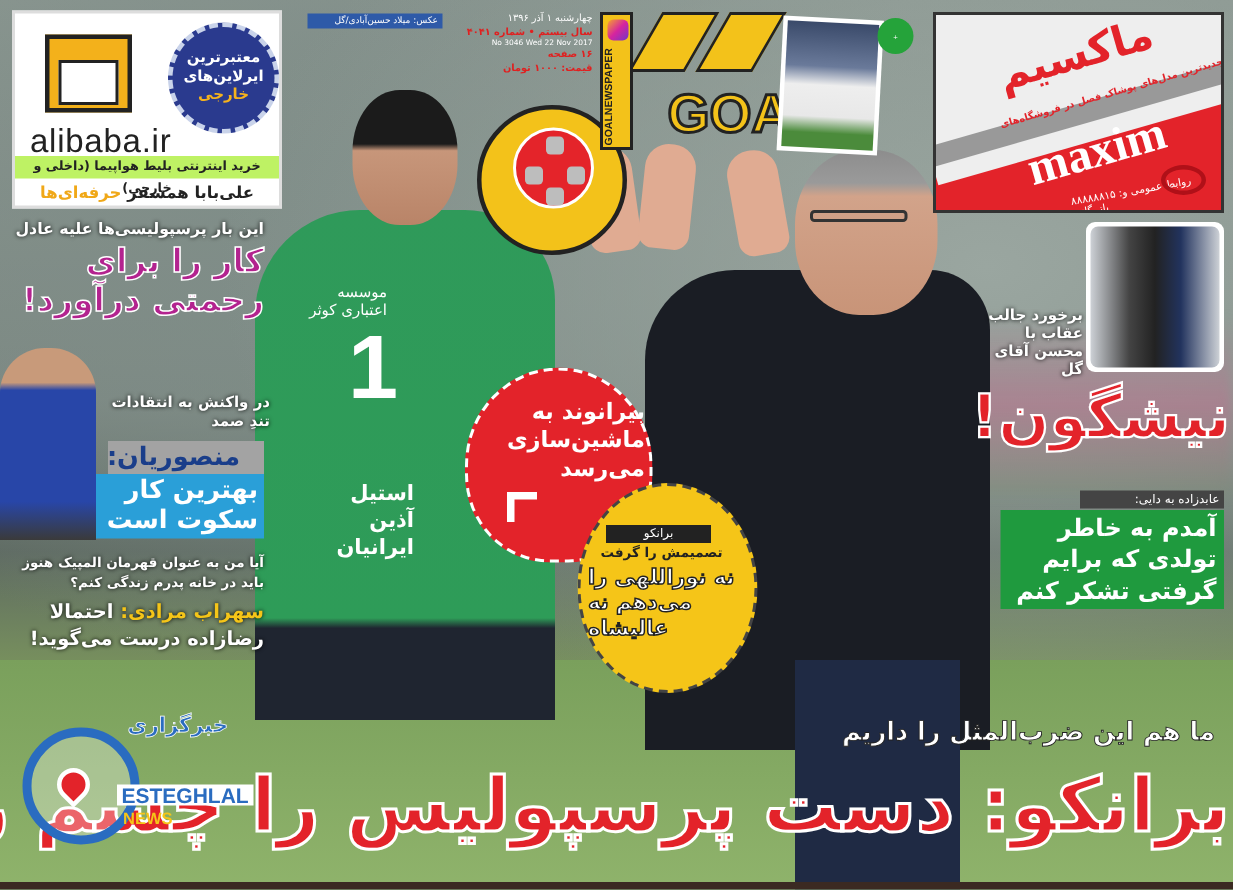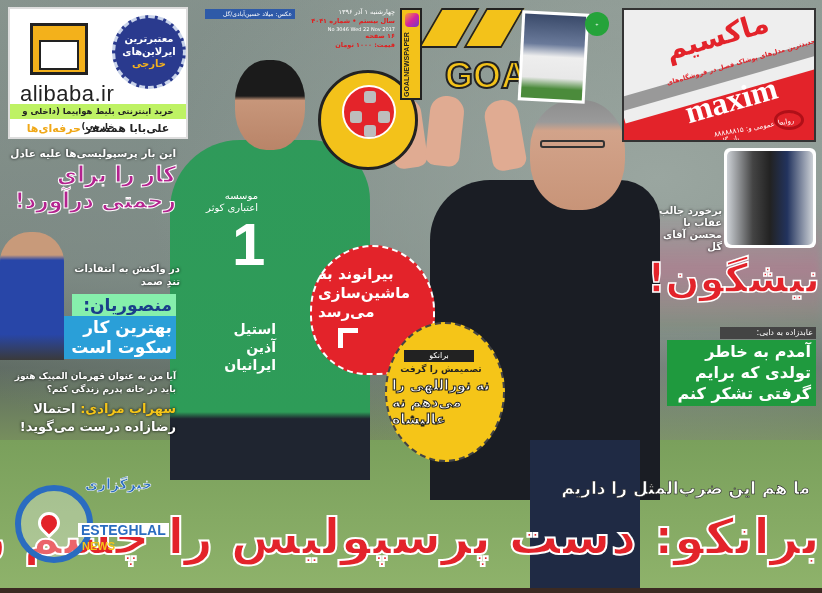--- a/index.html
+++ b/index.html
@@ -63,21 +63,21 @@
 .inset-caption{left:650px;top:205px;width:72px;font-size:10px;font-weight:bold;color:#fff;line-height:1.2;text-shadow:0 0 3px #000}
 .neeshgoon{left:648px;top:258px;width:172px;font-size:40px;font-weight:bold;color:#e3232a;-webkit-text-stroke:1.5px #fff;line-height:1}
 .abed-sub{left:720px;top:327px;width:96px;height:12px;background:#444;color:#fff;font-size:8px;line-height:12px;padding-right:3px}
 .green-box{left:667px;top:340px;width:149px;background:#1f9a3e;color:#fff;font-size:16px;font-weight:bold;line-height:1.3;padding:2px 5px}
 
 
 .left-kicker{left:4px;top:147px;width:172px;font-size:10.5px;font-weight:bold;color:#fff;text-shadow:0 0 3px #000}
 .left-head1{left:4px;top:162px;width:172px;font-size:22px;font-weight:bold;color:#b3238f;-webkit-text-stroke:1px #fff;line-height:1.2}
 .mansour-photo{left:0;top:232px;width:64px;height:128px;background:linear-gradient(180deg,#c89a7a 0%,#c89a7a 18%,#2846a8 22%,#2846a8 80%,#3a3a3a 100%);border-radius:30px 30px 0 0}
 .mansour-kicker{left:64px;top:262px;width:116px;font-size:10px;font-weight:bold;color:#fff;line-height:1.3;text-shadow:0 0 3px #000}
-.mansour-name{left:72px;top:294px;width:104px;height:22px;background:#86efac;color:#1a3e8a;font-size:17px;font-weight:bold;line-height:22px;padding-right:4px}
+.mansour-name{left:72px;top:294px;width:104px;height:22px;background:#a3a3a3;color:#1a3e8a;font-size:17px;font-weight:bold;line-height:22px;padding-right:16px}
 .mansour-quote{left:64px;top:316px;width:112px;background:#2a9fd8;color:#fff;font-size:17px;font-weight:bold;line-height:1.2;padding:1px 4px}
 .sohrab-q{left:4px;top:370px;width:172px;font-size:9px;font-weight:bold;color:#fff;line-height:1.4;text-shadow:0 0 3px #000}
 .sohrab-head{left:4px;top:400px;width:172px;font-size:13px;font-weight:bold;color:#fff;line-height:1.35;text-shadow:0 0 3px #000}
 .sohrab-head .hl{color:#f5c518}
 
 
 .keeper{left:170px;top:140px;width:200px;height:340px;background:linear-gradient(180deg,#2f9a5a 0%,#2e9c58 80%,#1f2530 82%,#1f2530 100%);border-radius:70px 60px 0 0}
 .keeper-head{left:235px;top:60px;width:70px;height:90px;border-radius:45%;background:linear-gradient(180deg,#1b1b1b 0%,#1b1b1b 40%,#c7967a 45%,#b98468 100%)}
 .keeper-num{left:232px;top:210px;font-size:60px;font-weight:bold;color:#fff;font-family:"Liberation Sans",sans-serif}
 .keeper-sponsor{left:198px;top:190px;width:60px;font-size:10px;font-weight:normal;color:#fff;line-height:1.2;}
@@ -192,21 +192,21 @@
 <div class="abs mansour-kicker rtl">در واکنش به انتقادات تندِ صمد</div>
 <div class="abs mansour-name rtl">منصوریان:</div>
 <div class="abs mansour-quote rtl">بهترین کار سکوت است</div>
 <div class="abs sohrab-q rtl">آیا من به عنوان قهرمان المپیک هنوز باید در خانه پدرم زندگی کنم؟</div>
 <div class="abs sohrab-head rtl">
   <span class="hl">سهراب مرادی:</span>
   <span>احتمالا رضازاده درست می‌گوید!</span>
 </div>
 
 <div class="abs red-badge">
-  <div class="txt rtl" style="text-align:left">بیرانوند به ماشین‌سازی می‌رسد</div>
+  <div class="txt rtl" style="text-align:right">بیرانوند به ماشین‌سازی می‌رسد</div>
 </div>
 <div class="abs red-arrow"></div>
 <div class="abs yellow-badge"></div>
 <div class="abs yb-title rtl" style="text-align:center">برانکو</div>
 <div class="abs yb-kicker rtl" style="text-align:center">تصمیمش را گرفت</div>
 <div class="abs yb-main rtl" style="text-align:left">نه نوراللهی را می‌دهم نه عالیشاه</div>
 
 <div class="abs inset">
     <div class="pic"></div>
   </div>

